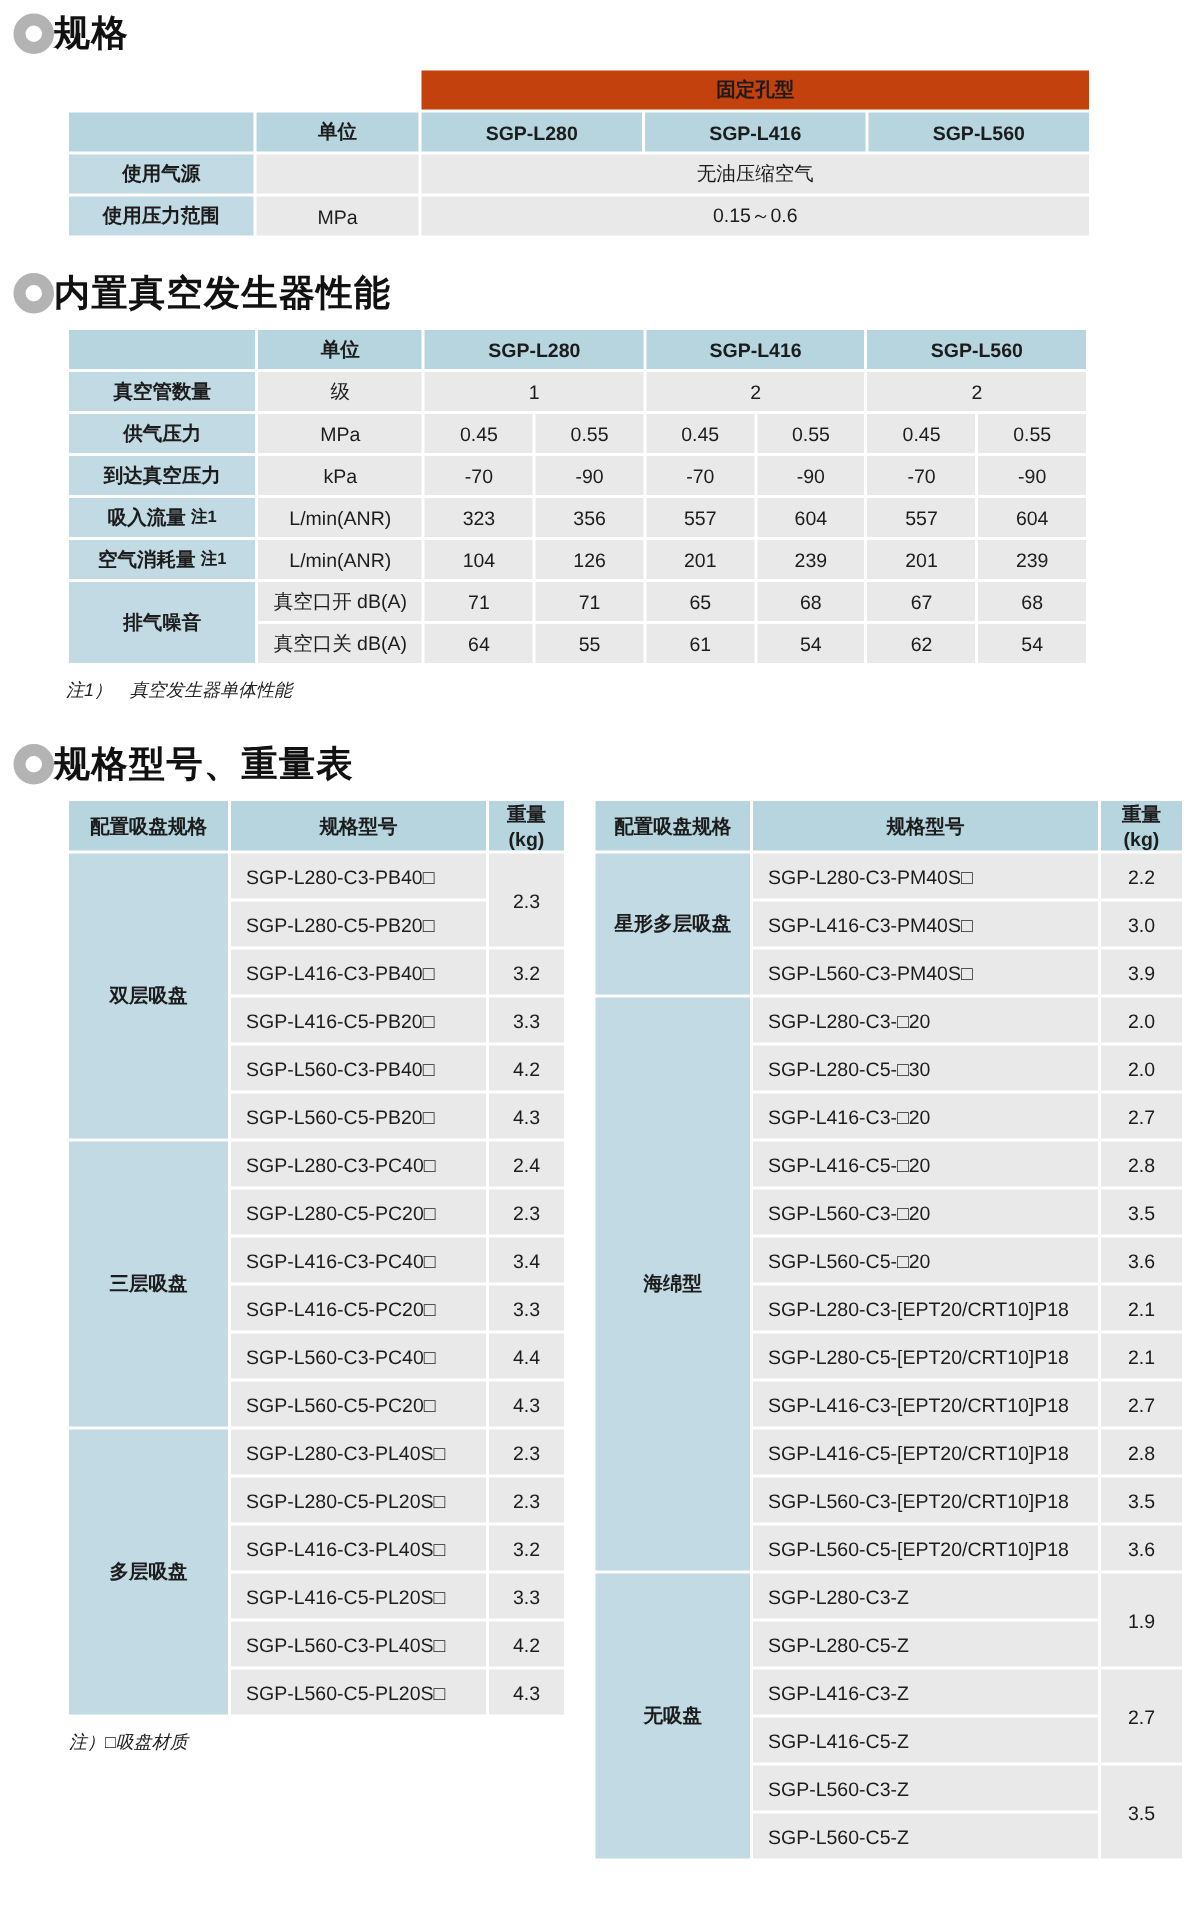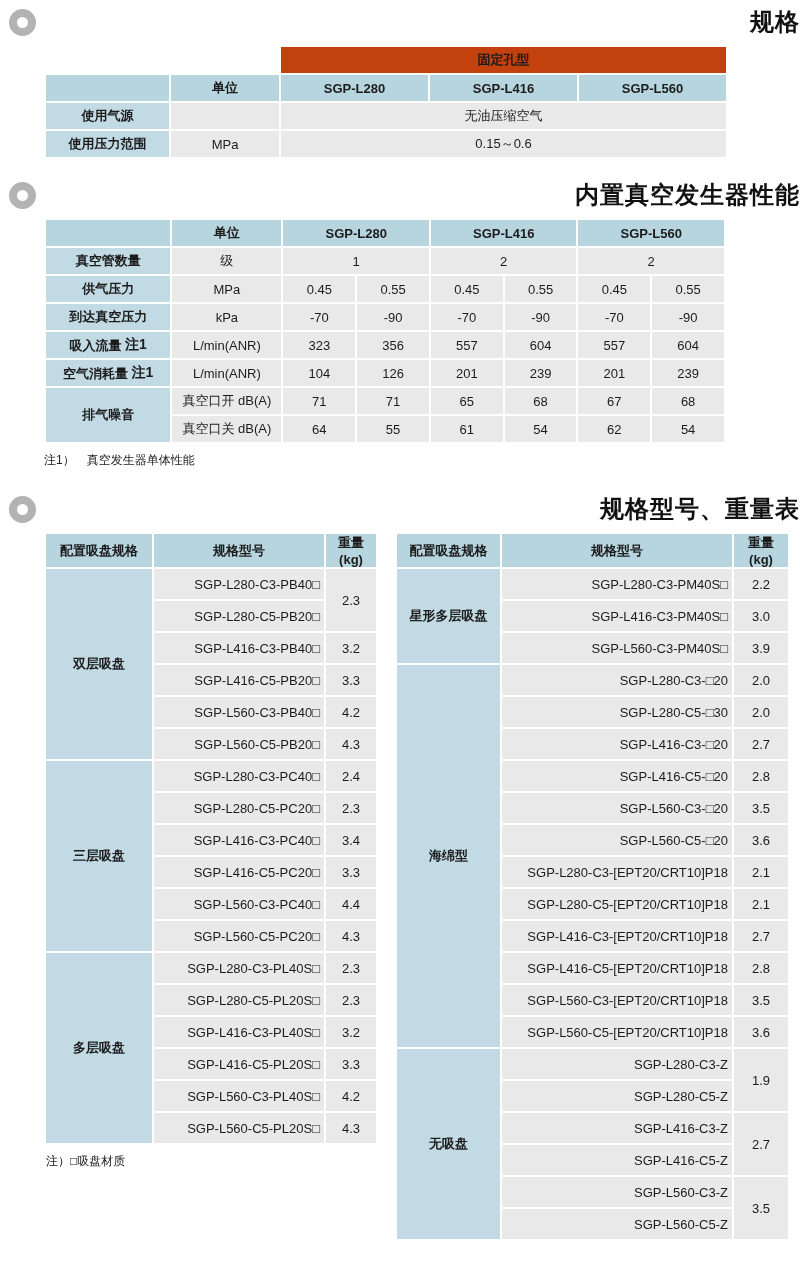--- a/index.html
+++ b/index.html
@@ -2,41 +2,41 @@
 <html><head>
 <meta charset="utf-8">
 <style>
   * { box-sizing: border-box; }
   html,body { margin:0; padding:0; }
   body {
     width:800px; height:1275px; overflow:hidden;
     background:#ffffff; color:#1c1c1c;
     font-family:"Liberation Sans", sans-serif;
   }
-  .section-title { display:flex; align-items:center; gap:13px; margin:6px 0 7px 9px;justify-content:space-between; }
+  .section-title { display:flex; align-items:center; gap:0; margin:6px 0 7px 9px; }
   .ring { width:27px; height:27px; border-radius:50%; border:8px solid #b3b3b3; background:#fff; flex:0 0 auto; }
   .section-title h2 { margin:0; font-size:24px; font-weight:bold; color:#111; letter-spacing:1px; }
 
   table { border-collapse:separate; border-spacing:2px; table-layout:fixed; }
   td, th { font-size:13px; text-align:center; vertical-align:middle; padding:0 4px; }
 
   .t1, .t2 { width:682px; margin-left:44px; }
   .t1 td, .t2 td { height:26px; }
   .hdr  { background:#b6d5df; font-weight:bold; }
   .lbl  { background:#c2dae3; font-weight:bold; }
   .val  { background:#e9e9e9; }
   .ghost{ background:transparent; }
   .banner { background:#c2410c; font-weight:bold; }
-  .note { font-size:14px; font-weight:bold; vertical-align:1px;text-align:center; }
-
-  .footnote { font-size:12px; color:#222; margin:8px 0 0 44px; }
+  .note { font-size:11px; font-weight:bold; vertical-align:1px;text-align:center; }
+
+  .footnote { font-size:12px; color:#222; margin:8px 0 0 44px;font-style:italic; }
 
   .s3wrap { display:flex; align-items:flex-start; gap:17px; margin-left:44px; }
   .t3 td { height:30px; }
-  .t3 .model { text-align:right; padding-left:10px; font-size:13px;margin-left:37px; }
+  .t3 .model { text-align:left; padding-left:10px; font-size:13px;margin-left:37px; }
   .t3 .grp { background:#c2dae3; font-weight:bold;text-align:center; }
   .t3l { width:334px; }
   .t3r { width:395px; }
   .fn2 { font-size:12px; margin:8px 0 0 2px; }
 </style>
 </head>
 <body>
 
 <div class="section-title">
   <span class="ring"></span>

